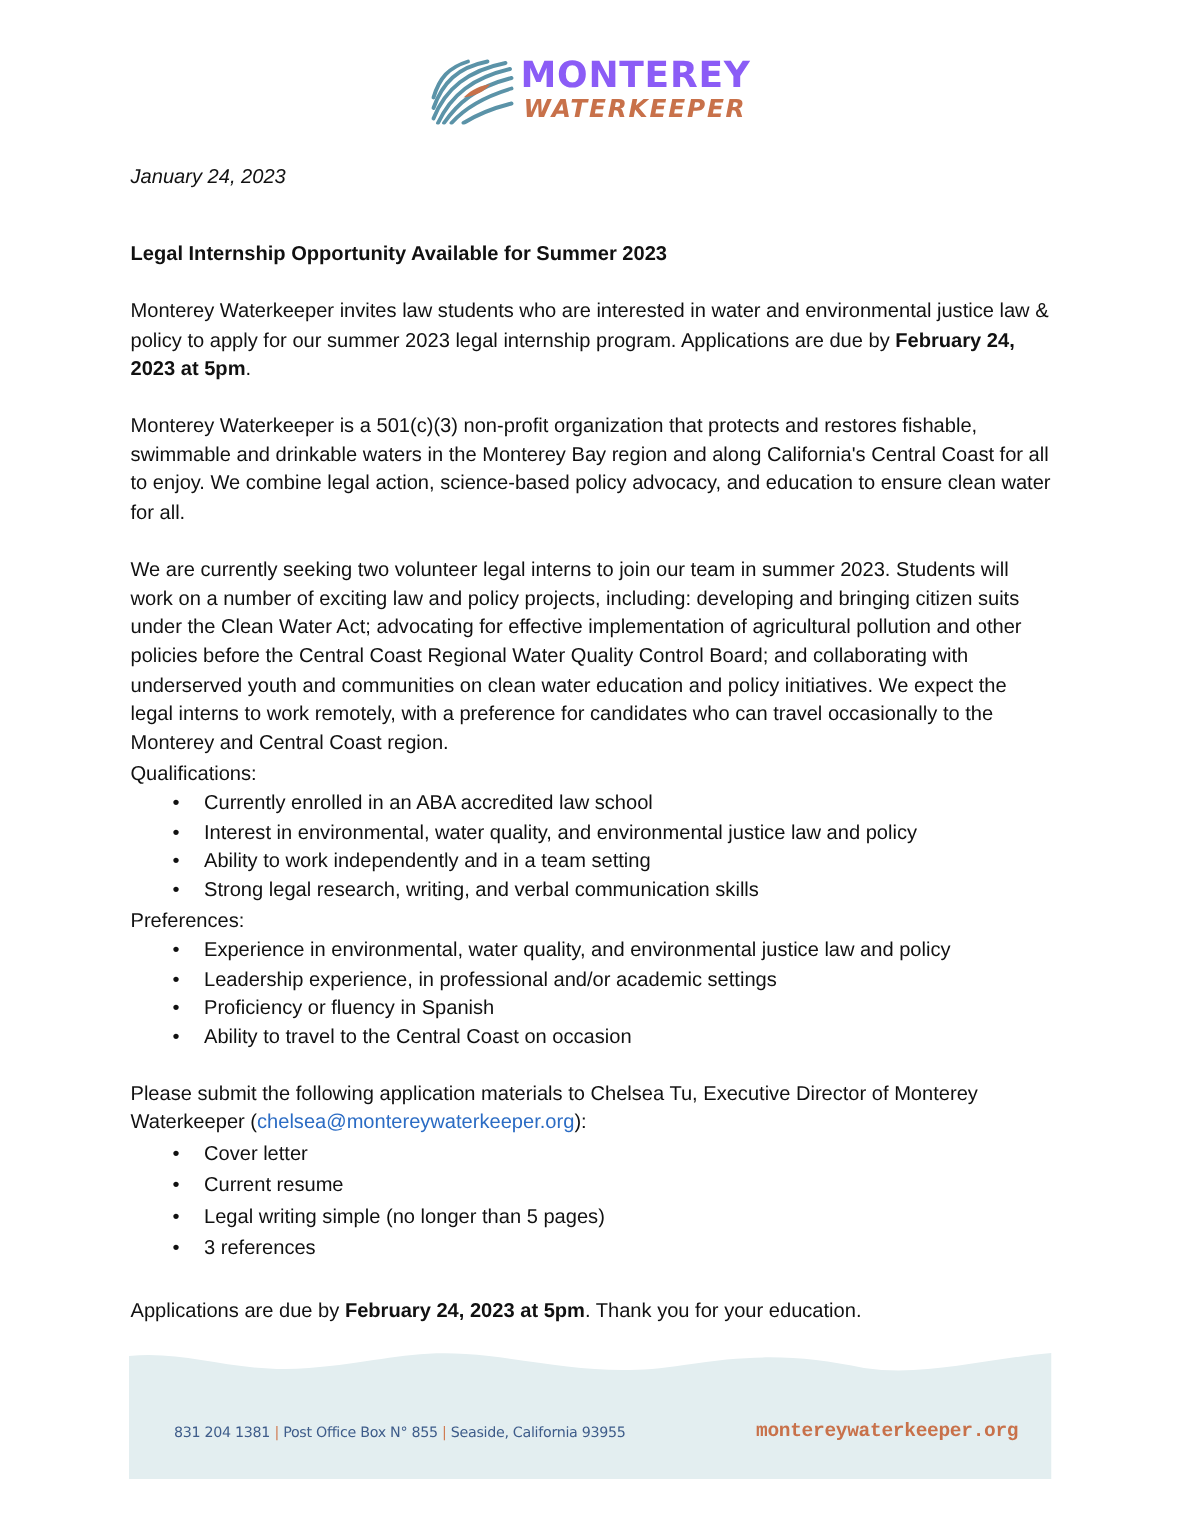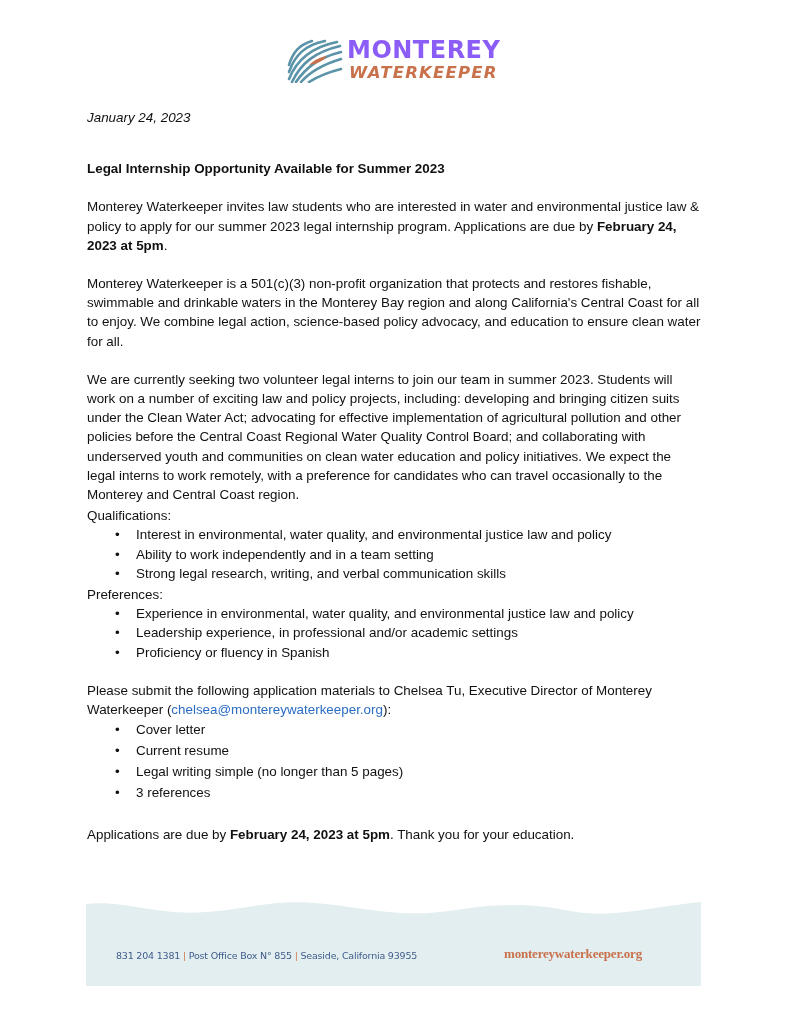--- a/index.html
+++ b/index.html
@@ -22,21 +22,21 @@
   ul li { position: relative; padding-left: 49px; }
   ul li::before { content: "\2022"; position: absolute; left: 28px; top: 0; }
   ul.spaced li { line-height: 21px; }
   .email { color: #2b6cc4; margin-top: 24px; }
   .footer { position: absolute; left: 86px; top: 900px; width: 497px; height: 86px; }
   .footer svg { position: absolute; left: 0; top: 0; width: 615px; height: 86px; }
   .footer .addr { position: absolute; left: 30px; top: 50px; font-size: 9.5px; color: #3e5c8a;
                   font-family: "DejaVu Sans", sans-serif; letter-spacing: -0.2px; }
   .footer .sep { color: #d07a50; }
   .footer .web { position: absolute; left: 418px; top: 46px; font-size: 13px; font-weight: bold;
-                 color: #c8714a; font-family: Liberation Serif, serif; letter-spacing: -0.2px; }
+                 color: #c8714a; font-family: Liberation Mono, monospace; letter-spacing: -0.2px; }
 </style>
 </head>
 <body>
 
 <div class="logo">
   <svg class="mark" viewBox="0 0 56 44">
     <g fill="none" stroke="#5b93a8" stroke-width="2.6" stroke-linecap="round">
       <path d="M2 40 C10 20, 25 8, 50 3"></path>
       <path d="M5 43 C14 24, 28 13, 53 7"></path>
       <path d="M9 43 C18 30, 30 19, 54 13"></path>
@@ -56,30 +56,32 @@
   <p class="title">Legal Internship Opportunity Available for Summer 2023</p>
 
   <p class="para"><span>Monterey Waterkeeper invites law students who are interested in water and environmental justice law &amp; policy to apply for our summer 2023 legal internship program. Applications are due by </span><b>February 24, 2023 at 5pm</b><span>.</span></p>
 
   <p class="para">Monterey Waterkeeper is a 501(c)(3) non-profit organization that protects and restores fishable, swimmable and drinkable waters in the Monterey Bay region and along California's Central Coast for all to enjoy. We combine legal action, science-based policy advocacy, and education to ensure clean water for all.</p>
 
   <p class="para">We are currently seeking two volunteer legal interns to join our team in summer 2023. Students will work on a number of exciting law and policy projects, including: developing and bringing citizen suits under the Clean Water Act; advocating for effective implementation of agricultural pollution and other policies before the Central Coast Regional Water Quality Control Board; and collaborating with underserved youth and communities on clean water education and policy initiatives. We expect the legal interns to work remotely, with a preference for candidates who can travel occasionally to the Monterey and Central Coast region.</p>
 
   <p class="section-head">Qualifications:</p>
   <ul>
+    <li>Currently enrolled in an ABA accredited law school</li>
     <li>Interest in environmental, water quality, and environmental justice law and policy</li>
     <li>Ability to work independently and in a team setting</li>
     <li>Strong legal research, writing, and verbal communication skills</li>
   </ul>
 
   <p class="section-head">Preferences:</p>
   <ul>
     <li>Experience in environmental, water quality, and environmental justice law and policy</li>
     <li>Leadership experience, in professional and/or academic settings</li>
     <li>Proficiency or fluency in Spanish</li>
+    <li>Ability to travel to the Central Coast on occasion</li>
   </ul>
 
   <p class="para"><span>Please submit the following application materials to Chelsea Tu, Executive Director of Monterey Waterkeeper (</span><span class="email">chelsea@montereywaterkeeper.org</span><span>):</span></p>
   <ul class="spaced">
     <li>Cover letter</li>
     <li>Current resume</li>
     <li>Legal writing simple (no longer than 5 pages)</li>
     <li>3 references</li>
   </ul>
 

